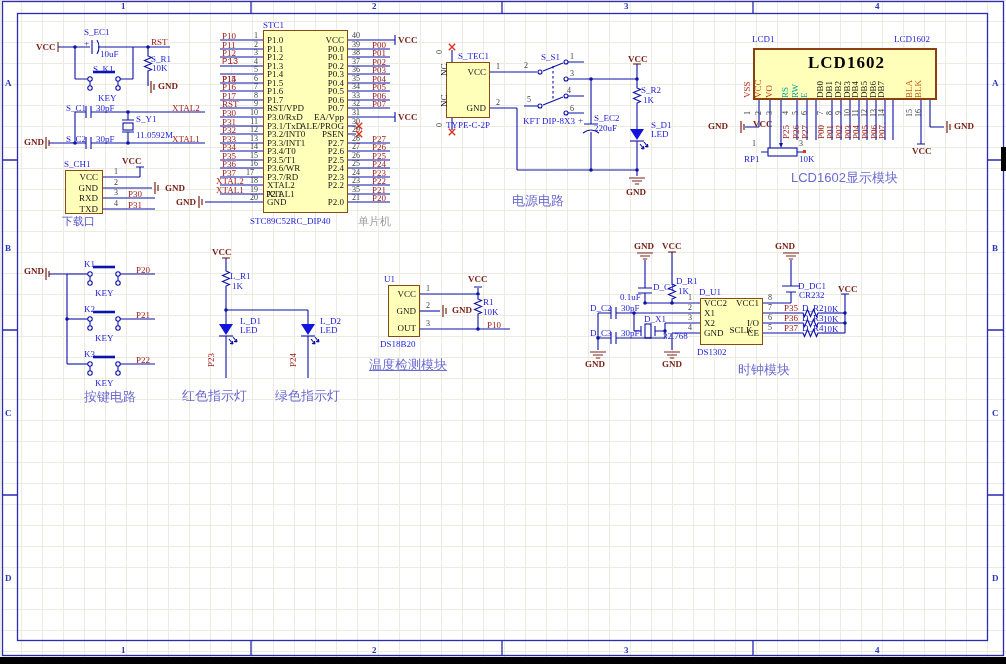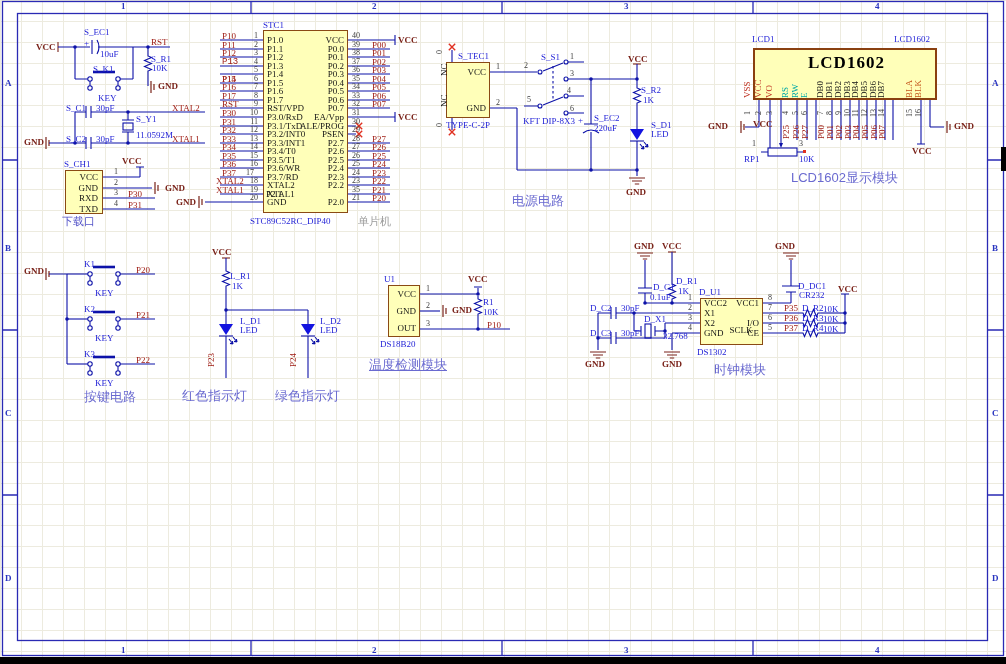--- a/index.html
+++ b/index.html
@@ -516,21 +516,21 @@
       <span class="lb pwr" style="left: 468px; top: 274px;">VCC</span>
       <span class="lb pwr" style="left: 452px; top: 305px;">GND</span>
       <span class="lb des" style="left: 483px; top: 297px;">R1</span>
       <span class="lb des" style="left: 483px; top: 307px;">10K</span>
       <span class="lb net" style="left: 487px; top: 320px;">P10</span>
       <span class="lb des" style="left: 380px; top: 339px;">DS18B20</span>
       <span class="lb mod" style="left: 369px; top: 360px; text-decoration: underline;">温度检测模块</span>
       <span class="lb pwr" style="left: 634px; top: 241px;">GND</span>
       <span class="lb pwr" style="left: 662px; top: 241px;">VCC</span>
       <span class="lb des" style="left: 653px; top: 282px;">D_C1</span>
-      <span class="lb des" style="left: 650px; top: 292px;">0.1uF</span>
+      <span class="lb des" style="left: 620px; top: 292px;">0.1uF</span>
       <span class="lb des" style="left: 676px; top: 276px;">D_R1</span>
       <span class="lb des" style="left: 678px; top: 286px;">1K</span>
       <span class="lb des" style="left: 699px; top: 287px;">D_U1</span>
       <span class="lb pin" style="left: 704px; top: 298px;">VCC2</span>
       <span class="lb pin" style="left: 704px; top: 308px;">X1</span>
       <span class="lb pin" style="left: 704px; top: 318px;">X2</span>
       <span class="lb pin" style="left: 704px; top: 328px;">GND</span>
       <span class="lb pin" style="left: 723px; top: 298px; width: 36px; text-align: right;">VCC1</span>
       <span class="lb pin" style="left: 723px; top: 325px; width: 36px; text-align: center;">SCLK</span>
       <span class="lb pin" style="left: 723px; top: 318px; width: 36px; text-align: right;">I/O</span>
@@ -558,21 +558,21 @@
       <span class="lb des" style="left: 802px; top: 303px;">D_R2</span>
       <span class="lb des" style="left: 823px; top: 304px;">10K</span>
       <span class="lb net" style="left: 784px; top: 313px;">P36</span>
       <span class="lb des" style="left: 802px; top: 313px;">D_R3</span>
       <span class="lb des" style="left: 823px; top: 314px;">10K</span>
       <span class="lb net" style="left: 784px; top: 323px;">P37</span>
       <span class="lb des" style="left: 802px; top: 323px;">D_R4</span>
       <span class="lb des" style="left: 823px; top: 324px;">10K</span>
       <span class="lb pwr" style="left: 838px; top: 284px;">VCC</span>
       <span class="lb des" style="left: 697px; top: 347px;">DS1302</span>
-      <span class="lb mod" style="left: 714px; top: 365px;">时钟模块</span>
+      <span class="lb mod" style="left: 714px; top: 365px; padding-left: 24px;">时钟模块</span>
       <span class="lb zone" style="left: 121px; top: 1px;">1</span>
       <span class="lb zone" style="left: 372px; top: 1px;">2</span>
       <span class="lb zone" style="left: 624px; top: 1px;">3</span>
       <span class="lb zone" style="left: 875px; top: 1px;">4</span>
       <span class="lb zone" style="left: 121px; top: 645px;">1</span>
       <span class="lb zone" style="left: 372px; top: 645px;">2</span>
       <span class="lb zone" style="left: 624px; top: 645px;">3</span>
       <span class="lb zone" style="left: 875px; top: 645px;">4</span>
       <span class="lb zone" style="left: 5px; top: 78px;">A</span>
       <span class="lb zone" style="left: 5px; top: 243px;">B</span>

